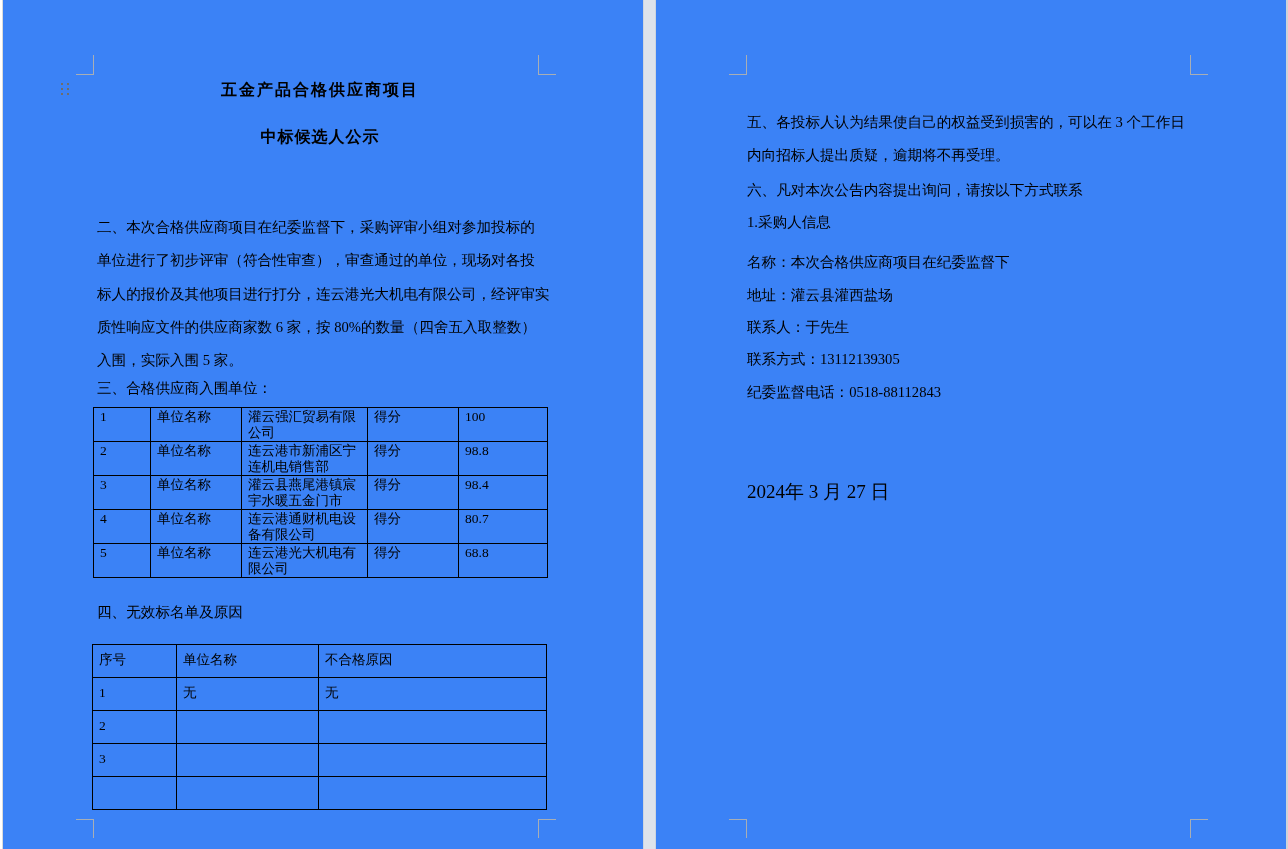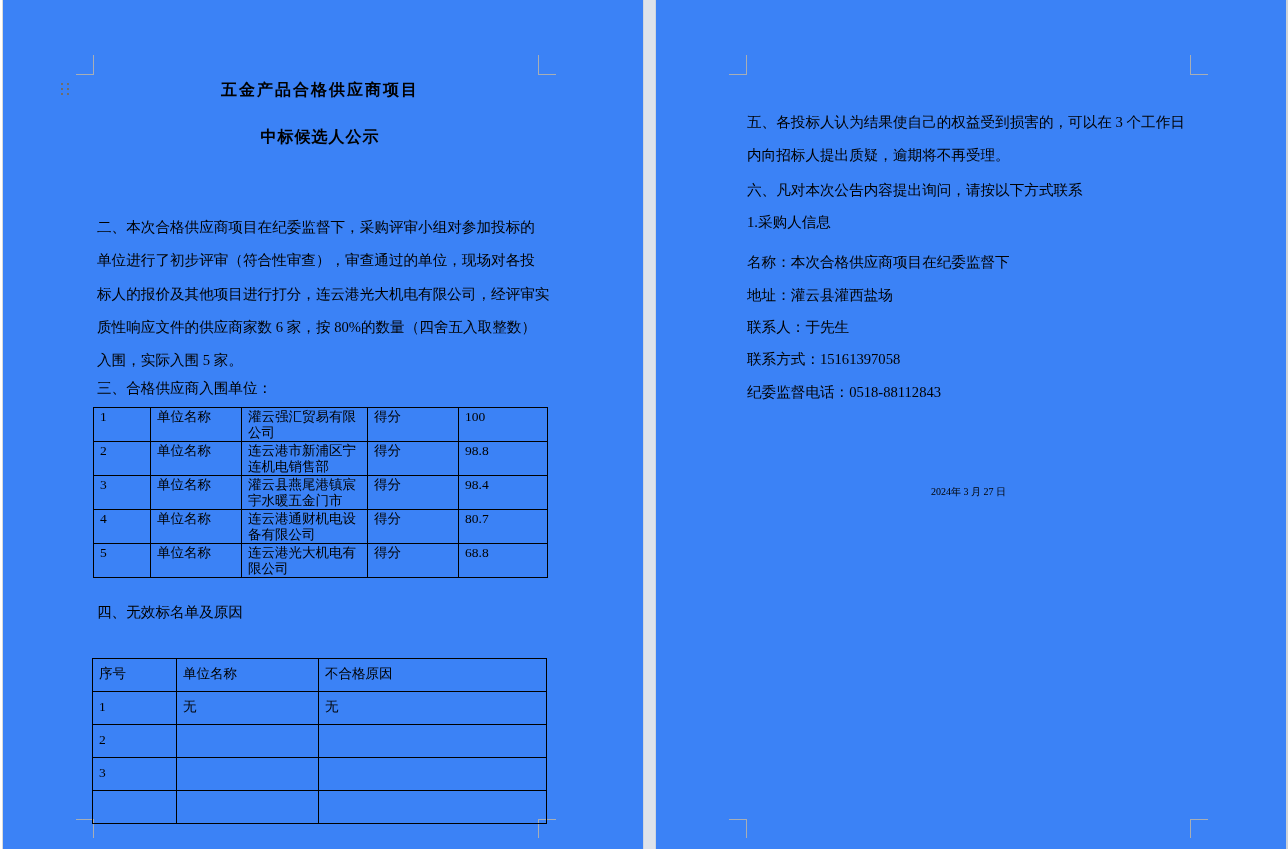--- a/index.html
+++ b/index.html
@@ -33,26 +33,26 @@
   .tline { position:absolute; font-size:14.6px; line-height:20px; white-space:pre; }
   .title  { position:absolute; left:94px; width:446px; text-align:center;
             font-weight:bold; font-size:16px; letter-spacing:2px; line-height:20px; }
   .title2 { letter-spacing:1px; }
 
   table { position:absolute; border-collapse:collapse; table-layout:fixed; }
   td { border:1px solid #000; font-size:13.5px; line-height:16px;
        vertical-align:top; padding:1px 4px 0 6px; overflow:hidden; white-space:normal; word-break:break-all; }
   #table1 { left:90px; top:407px; width:454px; }
   #table1 tr { height:34px; }
-  #table2 { left:89px; top:644px; width:454px;margin-top:14px; }
+  #table2 { left:89px; top:644px; width:454px; }
   #table2 tr { height:33px; }
   #table2 td { padding-top:7px; }
 
-  .center-date { position:absolute; left:91px; width:443px; text-align:center;
-                 font-size:10px; line-height:20px; }
+  .center-date { position:absolute; left:91px; width:443px; text-align:left;
+                 font-size:19px; line-height:20px; }
 </style>
 </head>
 <body>
 
 <div id="left-window-edge"></div>
 
 <div class="page" id="page-left">
 
   <div class="cm tl" style="left:73px;  top:55px;"></div>
   <div class="cm tr" style="left:535px; top:55px;"></div>
@@ -173,19 +173,19 @@
   <div class="cm bl" style="left:73px;  top:819px;"></div>
   <div class="cm br" style="left:534px; top:819px;"></div>
 
   <div class="tline" style="left:91px; top:112px;">五、各投标人认为结果使自己的权益受到损害的，可以在 3 个工作日</div>
   <div class="tline" style="left:91px; top:145px;">内向招标人提出质疑，逾期将不再受理。</div>
   <div class="tline" style="left:91px; top:180px;">六、凡对本次公告内容提出询问，请按以下方式联系</div>
   <div class="tline" style="left:91px; top:212px;">1.采购人信息</div>
   <div class="tline" style="left:91px; top:252px;">名称：本次合格供应商项目在纪委监督下</div>
   <div class="tline" style="left:91px; top:285px;">地址：灌云县灌西盐场</div>
   <div class="tline" style="left:91px; top:317px;">联系人：于先生</div>
-  <div class="tline" style="left:91px; top:349px;">联系方式：15161397058</div>
+  <div class="tline" style="left:91px; top:349px;">联系方式：13112139305</div>
   <div class="tline" style="left:91px; top:382px;">纪委监督电话：0518-88112843</div>
 
   <div class="center-date" style="top:482px;">2024年 3 月 27 日</div>
 </div>
 
 <div id="right-window-edge"></div>
 
 </body></html>

